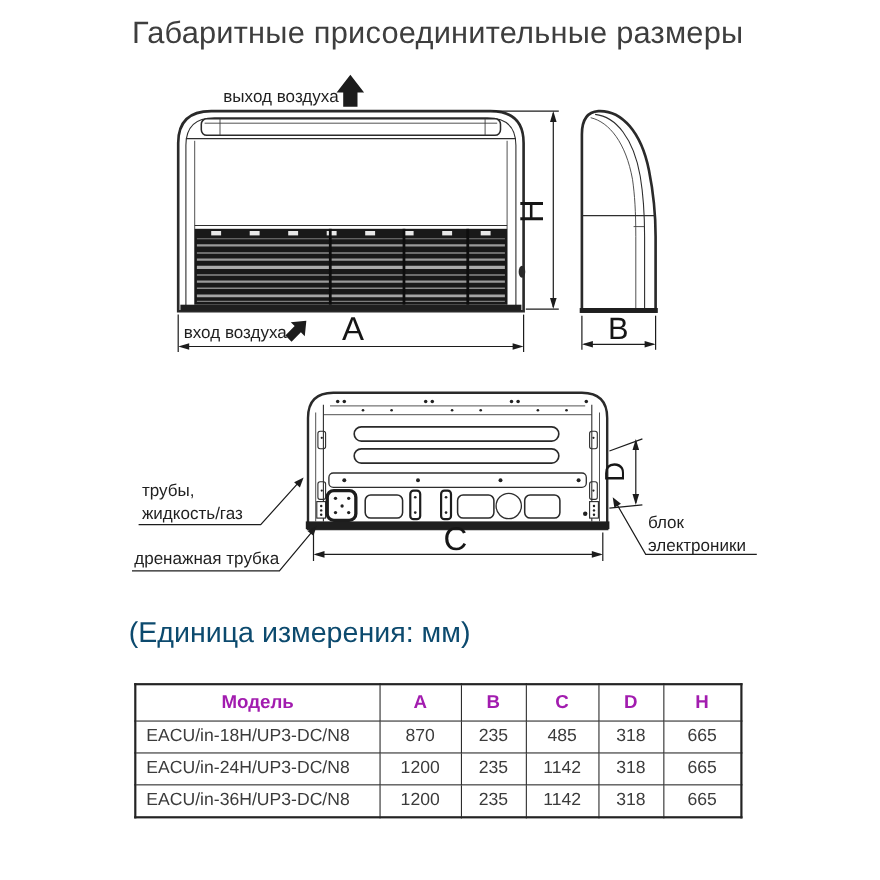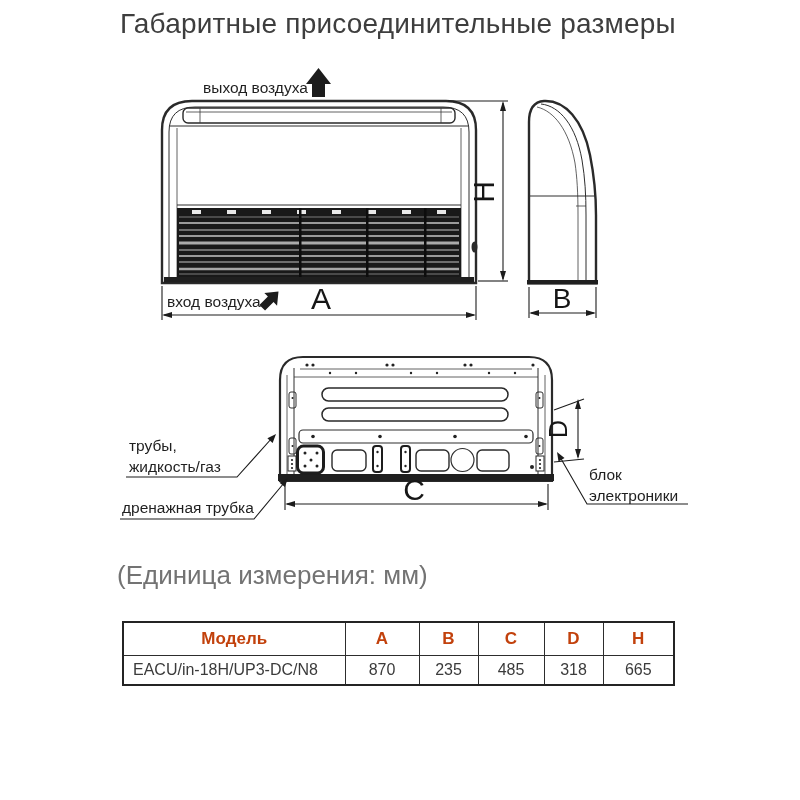--- a/index.html
+++ b/index.html
@@ -1,39 +1,39 @@
 <!DOCTYPE html>
 <html><head>
 <meta charset="utf-8">
 <style>
   html,body{margin:0;padding:0;background:#fff;}
   #page{position:relative;width:800px;height:800px;background:#ffffff;overflow:hidden;
         font-family:"Liberation Sans",sans-serif;color:#3a3a3a;}
-  .title{position:absolute;left:120px;top:8px;font-size:28px;font-weight:500;
+  .title{position:absolute;left:120px;top:14px;font-size:28px;font-weight:500;
          color:#3e3e3e;letter-spacing:.2px;}
-  .units{position:absolute;left:117px;top:560px;font-size:26px;font-weight:400;color:#737373;}
+  .units{position:absolute;left:117px;top:560px;font-size:26px;font-weight:400;color:#0c4a6e;}
   svg text{font-family:"Liberation Sans",sans-serif;}
   .lbl{font-size:15.5px;fill:#1f1f1f;font-weight:500;}
   .dimletter{font-size:30px;fill:#161616;text-anchor:middle;}
   .s2{stroke:#2a2a2a;stroke-width:2.4;fill:#fff;}
   .s22{stroke:#2a2a2a;stroke-width:2.2;fill:#fff;}
   .s15{stroke:#2a2a2a;stroke-width:1.5;fill:#fff;}
   .s14{stroke:#2a2a2a;stroke-width:1.4;fill:#fff;}
   .s12{stroke:#2e2e2e;stroke-width:1.2;fill:none;}
   .s1{stroke:#2e2e2e;stroke-width:1;fill:none;}
   .s08{stroke:#3a3a3a;stroke-width:.8;fill:none;}
   .dim{stroke:#1c1c1c;stroke-width:1.1;fill:none;}
   .arr{fill:#1c1c1c;stroke:none;}
   .dk{fill:#1f1f1f;stroke:none;}
   .dot{fill:#222;stroke:none;}
   table.dims{position:absolute;left:122px;top:621px;width:551px;border-collapse:collapse;
              table-layout:fixed;background:#fff;}
   table.dims,table.dims th,table.dims td{border:1.6px solid #2d2d2d;}
   table.dims{border:2.5px solid #242424;}
-  table.dims th{font-size:17px;font-weight:700;color:#c2410c;height:32px;text-align:center;padding:0;}
+  table.dims th{font-size:17px;font-weight:700;color:#a21caf;height:32px;text-align:center;padding:0;}
   table.dims td{font-size:16px;font-weight:400;color:#3b3b3b;height:28px;text-align:center;padding:0;margin-left:33px;}
   table.dims td.model{text-align:left;padding-left:9px;}
 </style>
 </head>
 <body>
 
 <div id="page">
 
   <div class="title">Габаритные присоединительные размеры</div>
 
@@ -266,16 +266,32 @@
     </thead>
     <tbody>
       <tr>
         <td class="model">EACU/in-18H/UP3-DC/N8</td>
         <td>870</td>
         <td>235</td>
         <td>485</td>
         <td>318</td>
         <td>665</td>
       </tr>
+      <tr>
+        <td class="model">EACU/in-24H/UP3-DC/N8</td>
+        <td>1200</td>
+        <td>235</td>
+        <td>1142</td>
+        <td>318</td>
+        <td>665</td>
+      </tr>
+      <tr>
+        <td class="model">EACU/in-36H/UP3-DC/N8</td>
+        <td>1200</td>
+        <td>235</td>
+        <td>1142</td>
+        <td>318</td>
+        <td>665</td>
+      </tr>
     </tbody>
   </table>
 
 </div>
 
 </body></html>

